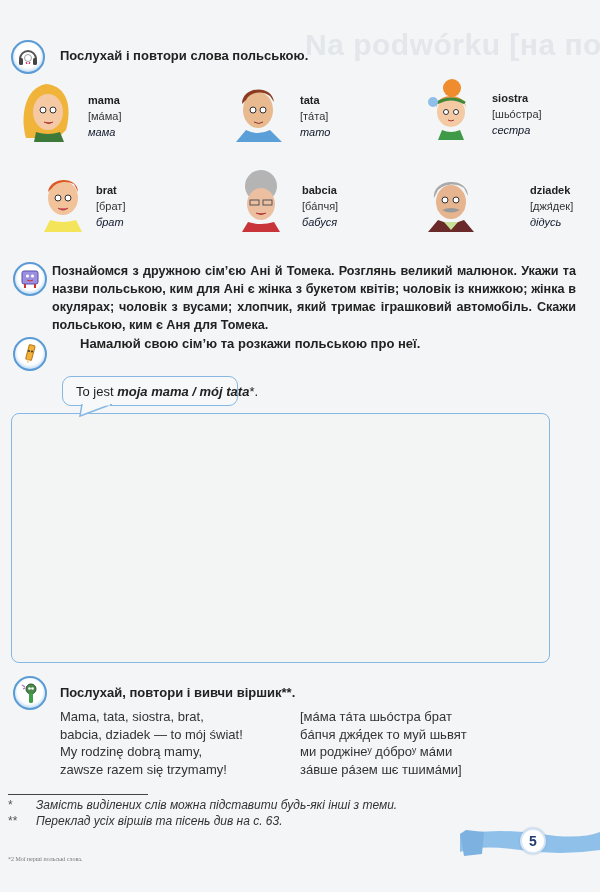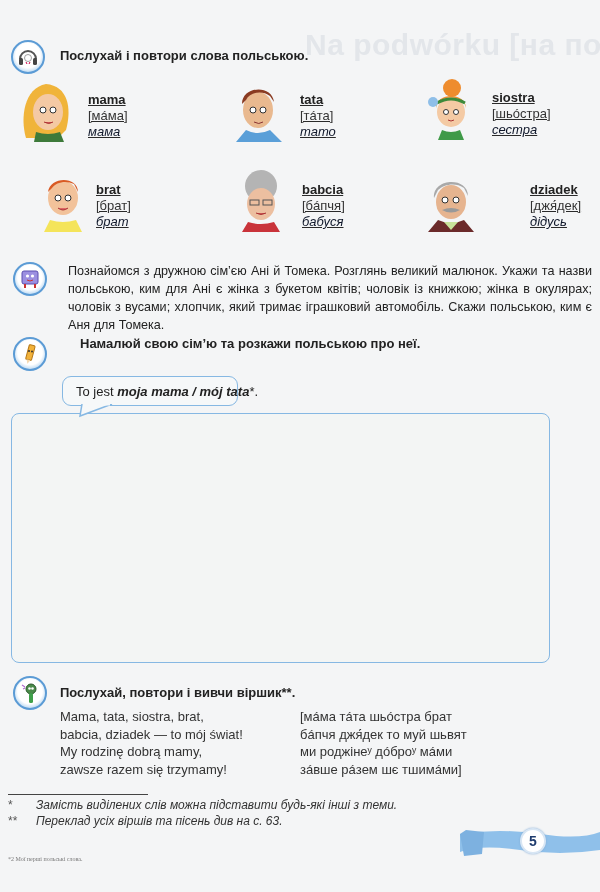--- a/index.html
+++ b/index.html
@@ -32,28 +32,28 @@
   .instr {
     position: absolute; font-size: 13px; font-weight: bold; color: #222;
   }
 
   
   .vocab {
     position: absolute; display: flex; align-items: flex-start;
   }
   .face { width: 66px; height: 64px; position: relative; margin-right: 8px; }
   .face svg { width: 66px; height: 64px; }
-  .vocab-text { padding-top: 14px; line-height: 16px; font-size: 13px; text-decoration: underline; }
+  .vocab-text { padding-top: 14px; line-height: 16px; font-size: 11px; }
   .vocab-text .pl { font-weight: bold; color: #222; display: block; }
   .vocab-text .tr { color: #333; display: block; }
   .vocab-text .uk { font-style: italic; color: #0f172a; display: block; }
 
   .para {
-    position: absolute; left: 68px; top: 262px; width: 524px;
-    font-size: 12.6px; font-weight: normal; line-height: 18px; color: #222;
+    position: absolute; left: 52px; top: 262px; width: 524px;
+    font-size: 12.6px; font-weight: bold; line-height: 18px; color: #222;
     text-align: justify;
   }
 
   
   .draw-frame {
     position: absolute; left: 11px; top: 413px; width: 539px; height: 250px;
     border: 1.5px solid #86b8e3; border-radius: 8px;
     background: #f3f5f4;
   }
   .speech {

